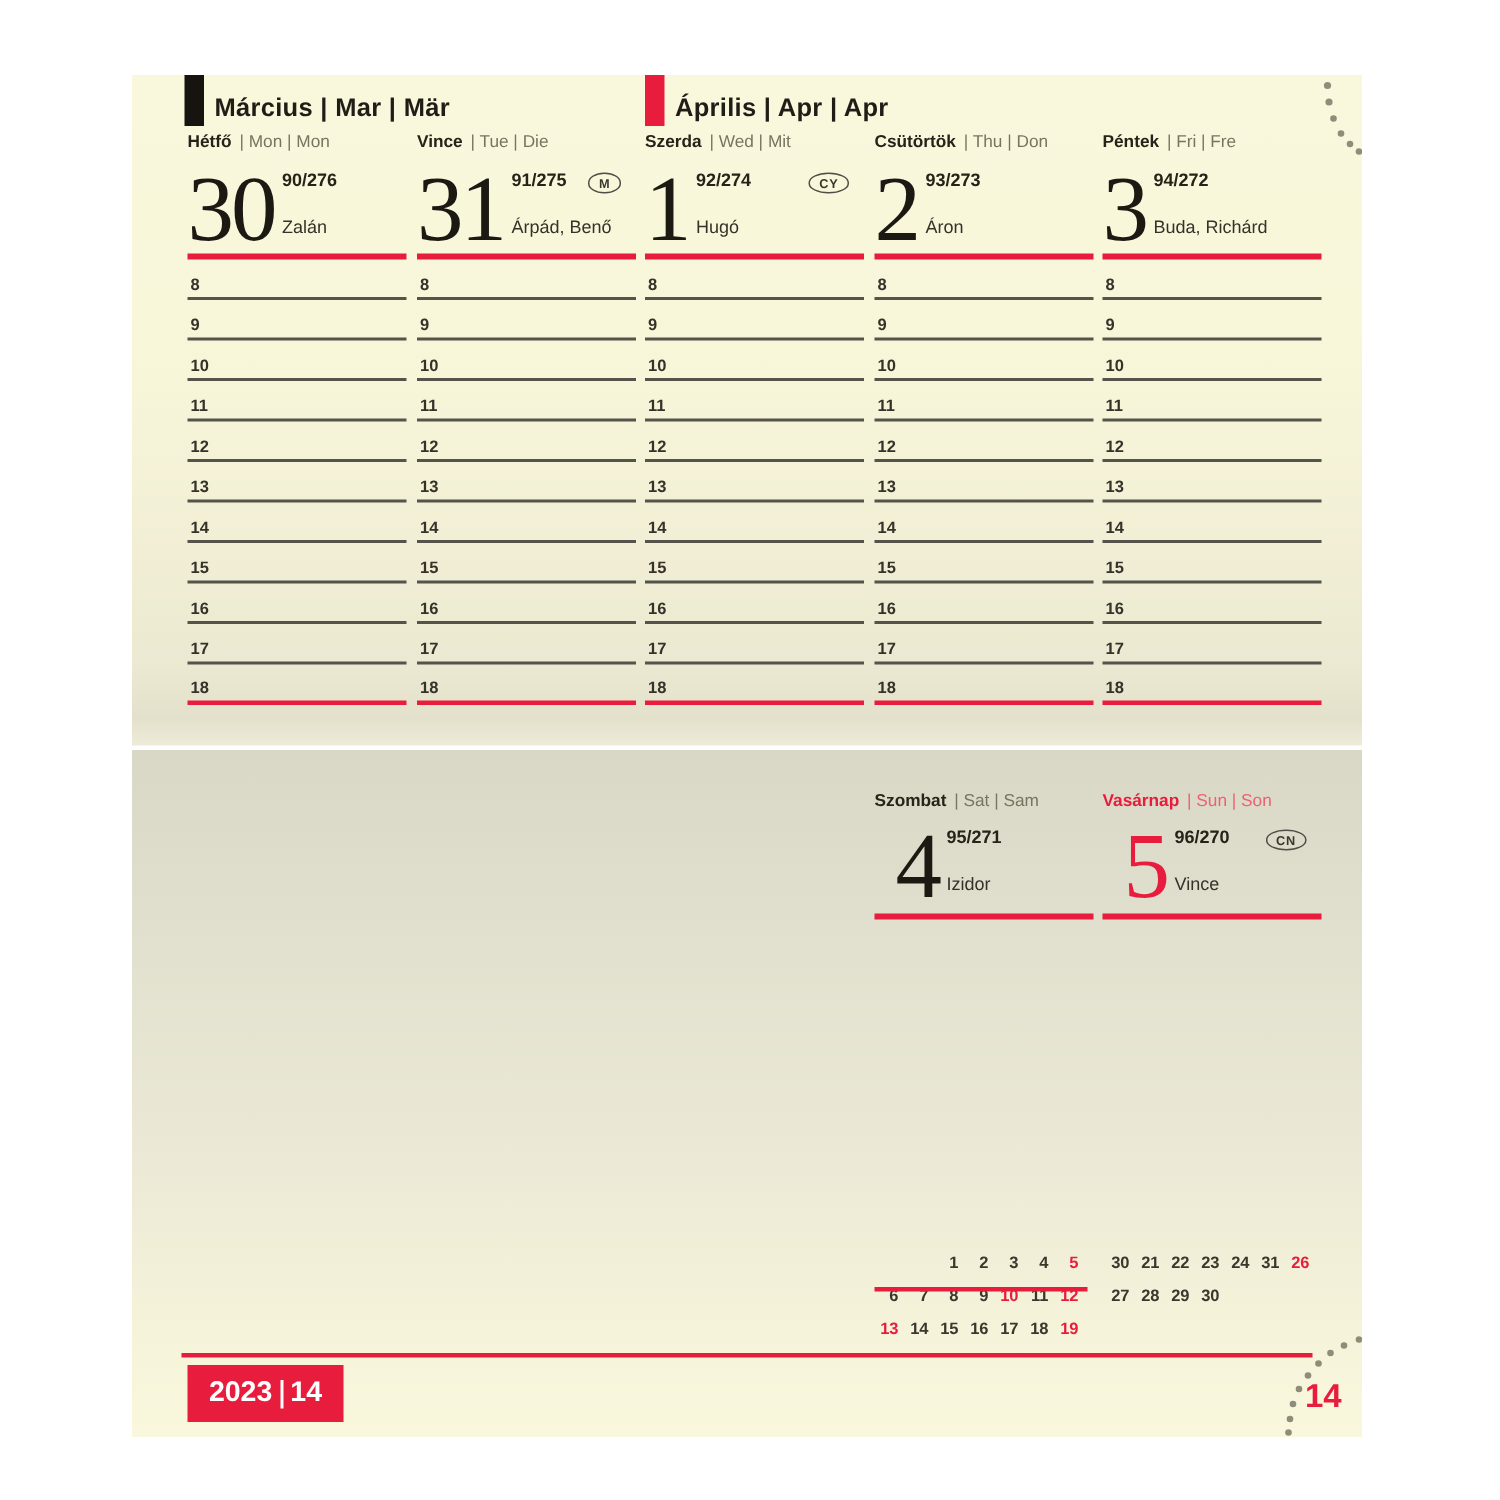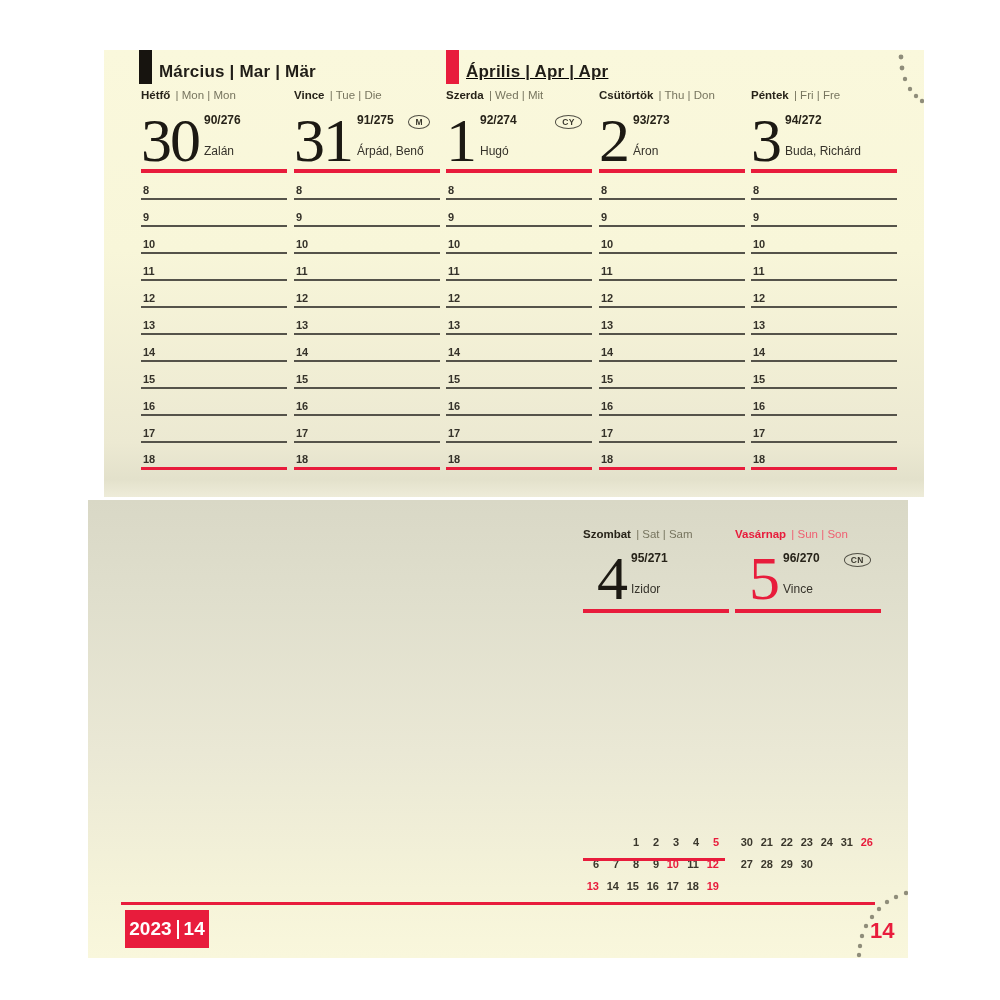--- a/index.html
+++ b/index.html
@@ -2,21 +2,21 @@
 <html><head>
 <meta charset="utf-8">
 <style>
   * { margin:0; padding:0; box-sizing:border-box; }
   html,body { width:1000px; height:1000px; background:#ffffff;
     font-family:"Liberation Sans", sans-serif; overflow:hidden; }
   .stage { position:relative; width:1000px; height:1000px; }
 
   
   .page-top {
-    position:absolute; left:104px; top:50px; width:820px; height:447px;
+    position:absolute; left:88px; top:50px; width:820px; height:447px;
     background:linear-gradient(to bottom,#faf8dc 0%,#f8f6d9 45%,#ece9d2 88%,#e3e1cb 96%,#eeecd9 100%);
   }
   .page-bottom {
     position:absolute; left:88px; top:500px; width:820px; height:458px;
     background:linear-gradient(to bottom,#d9d8c6 0%,#dfdecc 20%,#eae8d5 55%,#f5f3d9 85%,#f9f7dc 100%);
   }
 
   
   .month-header { position:absolute; top:0; display:flex; align-items:flex-end; }
   .month-bar { display:inline-block; width:13px; height:34px; margin-right:7px; }
@@ -57,41 +57,41 @@
 
   
   .mc-group { position:absolute; top:336px; }
   .mc-row { display:flex; height:22px; }
   .mc-cell { width:20px; text-align:right; font-size:11px; font-weight:bold; color:#3a372c; padding-right:4px; }
   .mc-cell.red { color:#e81c3c; }
   .mc-redline { position:absolute; top:358px; height:2.5px; background:#e81c3c; }
 
   
   .footer-line { position:absolute; top:402px; left:33px; width:754px; height:3px; background:#e81c3c; }
-  .year-badge { position:absolute; left:37px; top:410px; width:84px; height:38px; background:#e81c3c;
+  .year-badge { position:absolute; left:37px; top:410px; width:104px; height:38px; background:#e81c3c;
                 display:flex; align-items:center; justify-content:center; }
   .year-badge span { color:#ffffff; font-weight:bold; font-size:19px; }
   .yb-div { width:2px; height:19px; background:#ffffff; margin:0 5px; }
   .page-num { position:absolute; left:782px; top:418px; font-size:22px; font-weight:bold; color:#e81c3c; }
 
   .dots-svg { position:absolute; }
   .dot { fill:#8f8d7a; }
 </style>
 </head>
 <body>
 
 <div class="stage">
 
   <div class="page-top">
 
     <div class="month-header" style="left:35px;">
       <span class="month-bar black"></span>
       <span class="month-title">Március | Mar | Mär</span>
     </div>
-    <div class="month-header" style="left:342px;text-decoration:underline;">
+    <div class="month-header" style="left:342px;">
       <span class="month-bar red"></span>
       <span class="month-title">Április | Apr | Apr</span>
     </div>
 
     <svg class="dots-svg" style="left:778px; top:0; width:42px; height:62px;" viewBox="0 0 42 62">
       <circle class="dot" cx="19" cy="7" r="2.4"></circle>
         <circle class="dot" cx="20" cy="18" r="2.4"></circle>
       <circle class="dot" cx="23" cy="29" r="2.2"></circle>
         <circle class="dot" cx="28" cy="39" r="2.2"></circle>
       <circle class="dot" cx="34" cy="46" r="2.2"></circle>

